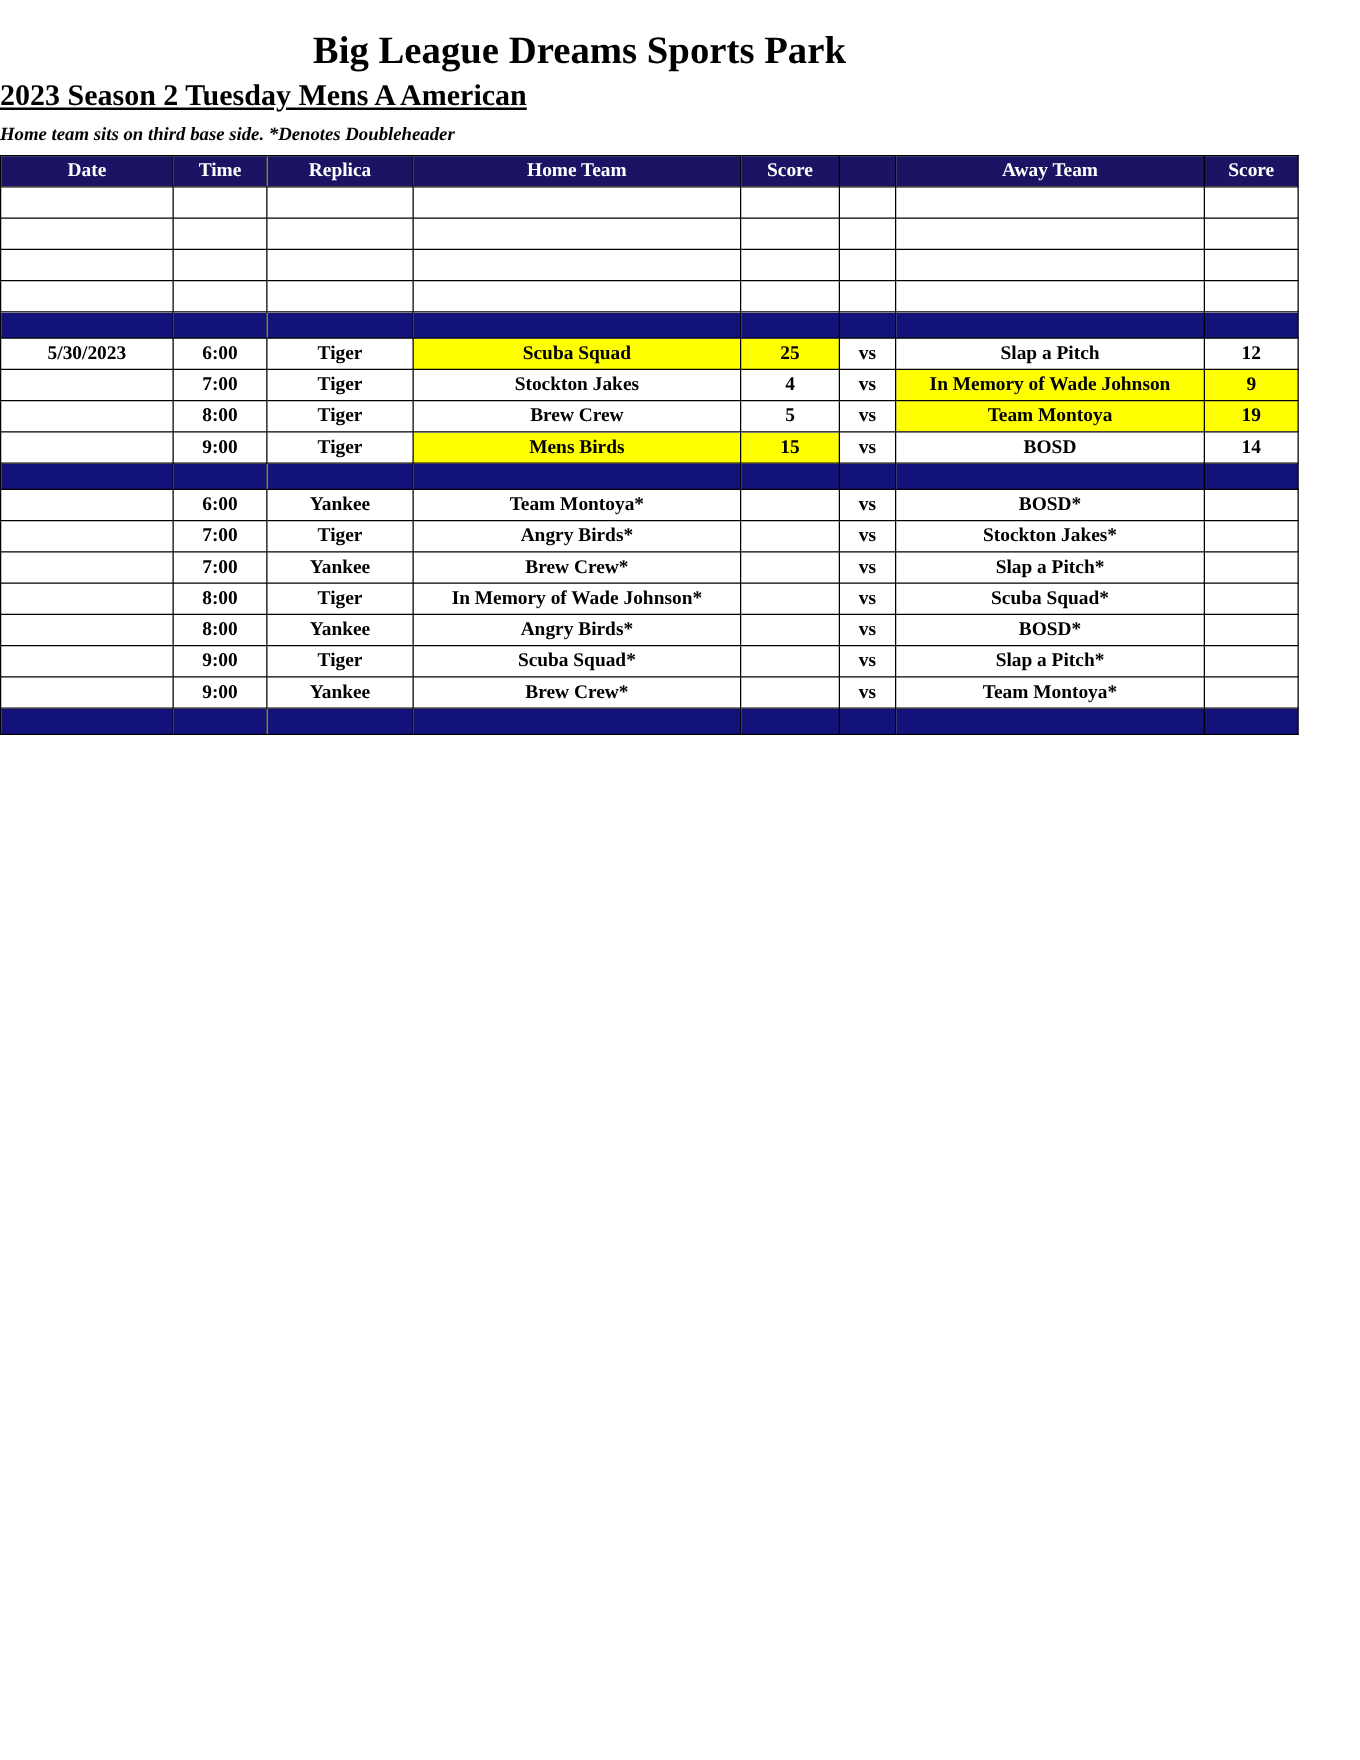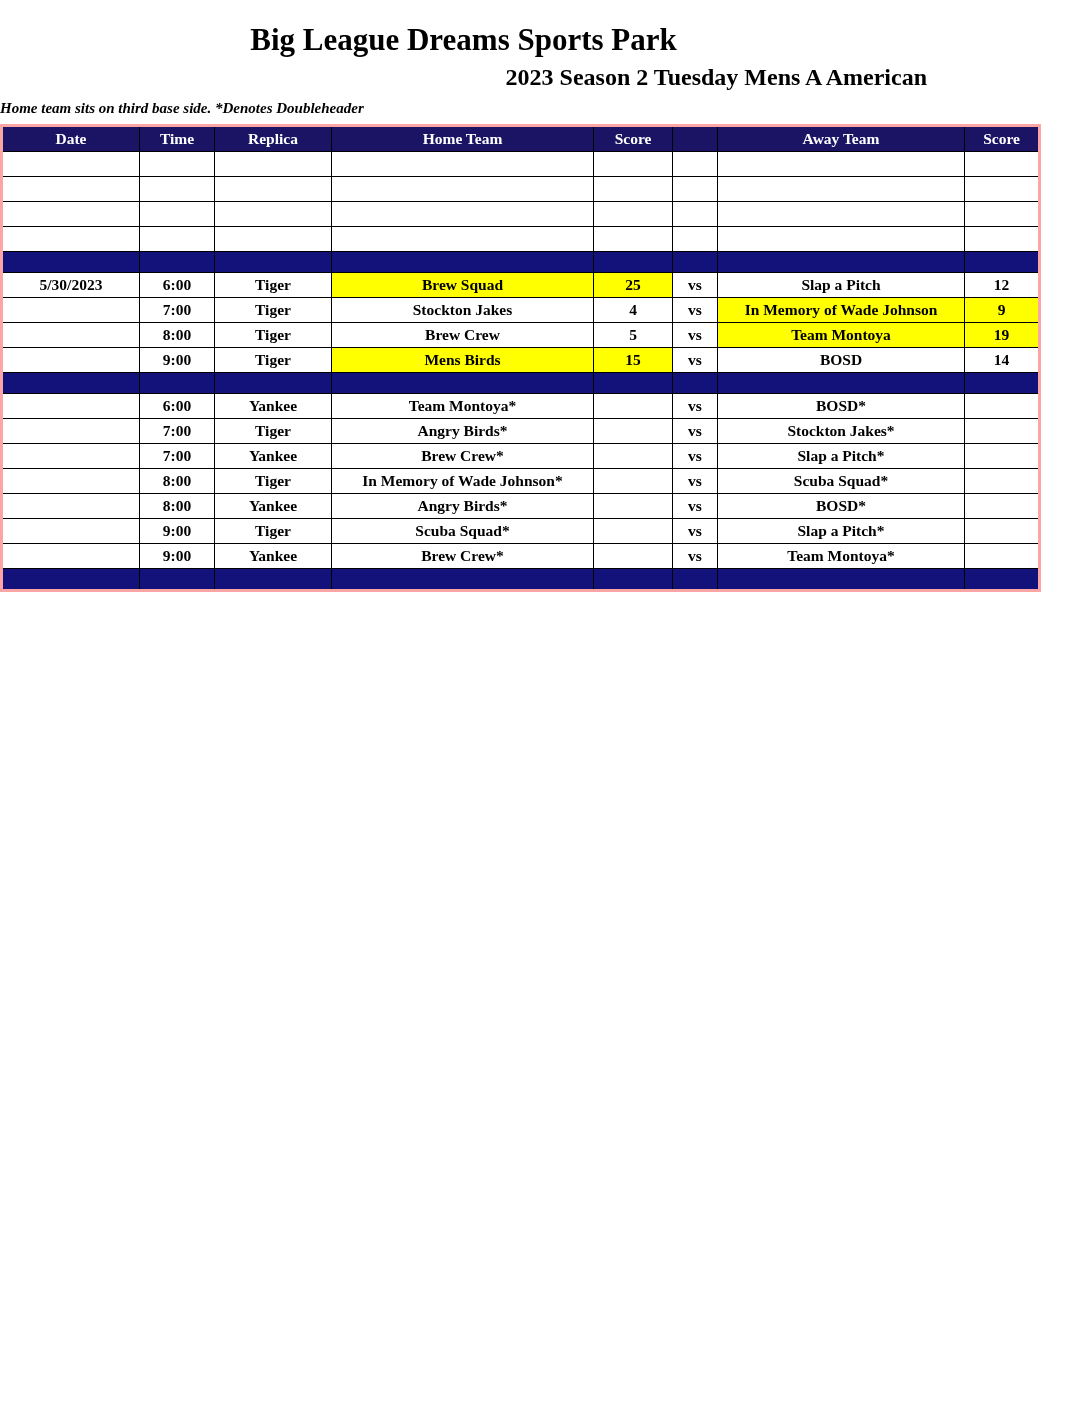--- a/index.html
+++ b/index.html
@@ -21,39 +21,40 @@
     padding-top: 22px;
   }
   .title {
     text-align: center;
     font-size: 31px;
     font-weight: bold;
     letter-spacing: 0px;
     line-height: 1.15;
   }
   .subtitle {
-    text-align: right;
+    text-align: left;
     font-size: 24px;
     font-weight: bold;
     margin-top: 6px;
     line-height: 1.15;
+    text-decoration: underline;
   }
   .note {
     font-size: 15px;
     font-weight: bold;
     font-style: italic;
     margin-top: 9px;
     margin-bottom: 7px;
   }
   table.schedule {
     border-collapse: collapse;
     table-layout: fixed;
     margin: 0 auto;
     width: 1038px;
-    border: 3px solid #fca5a5;
+    border: 1px solid #fca5a5;
   }
   table.schedule td, table.schedule th {
     border: 1px solid #000000;
     height: 24px;
     padding: 0 3px;
     font-size: 15.5px;
     font-weight: bold;
     text-align: center;
     overflow: hidden;
     white-space: nowrap;
@@ -169,21 +170,21 @@
           <td></td>
           <td></td>
           <td></td>
           <td></td>
           <td></td>
         </tr>
         <tr>
           <td>5/30/2023</td>
           <td>6:00</td>
           <td>Tiger</td>
-          <td class="hl">Brew Squad</td>
+          <td class="hl">Scuba Squad</td>
           <td class="hl">25</td>
           <td class="vs">vs</td>
           <td>Slap a Pitch</td>
           <td>12</td>
         </tr>
         <tr>
           <td></td>
           <td>7:00</td>
           <td>Tiger</td>
           <td>Stockton Jakes</td>

